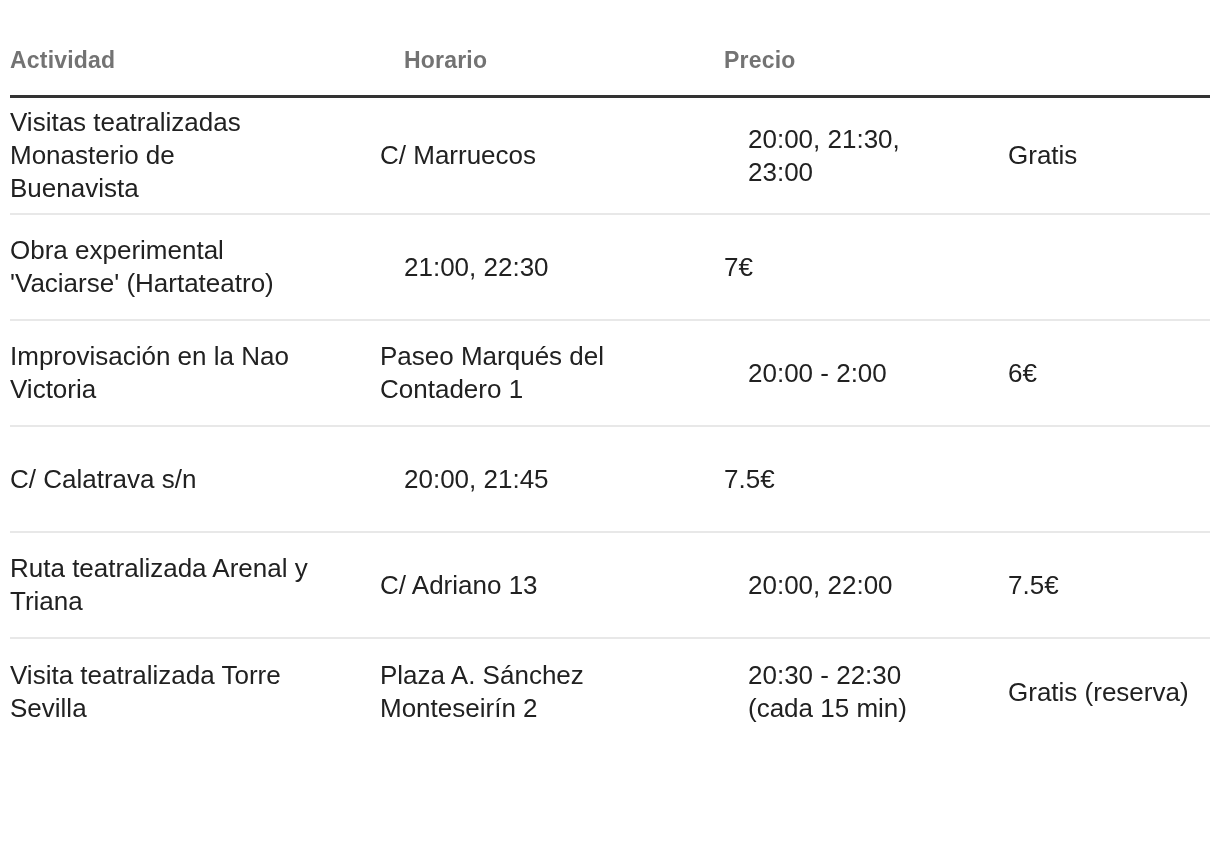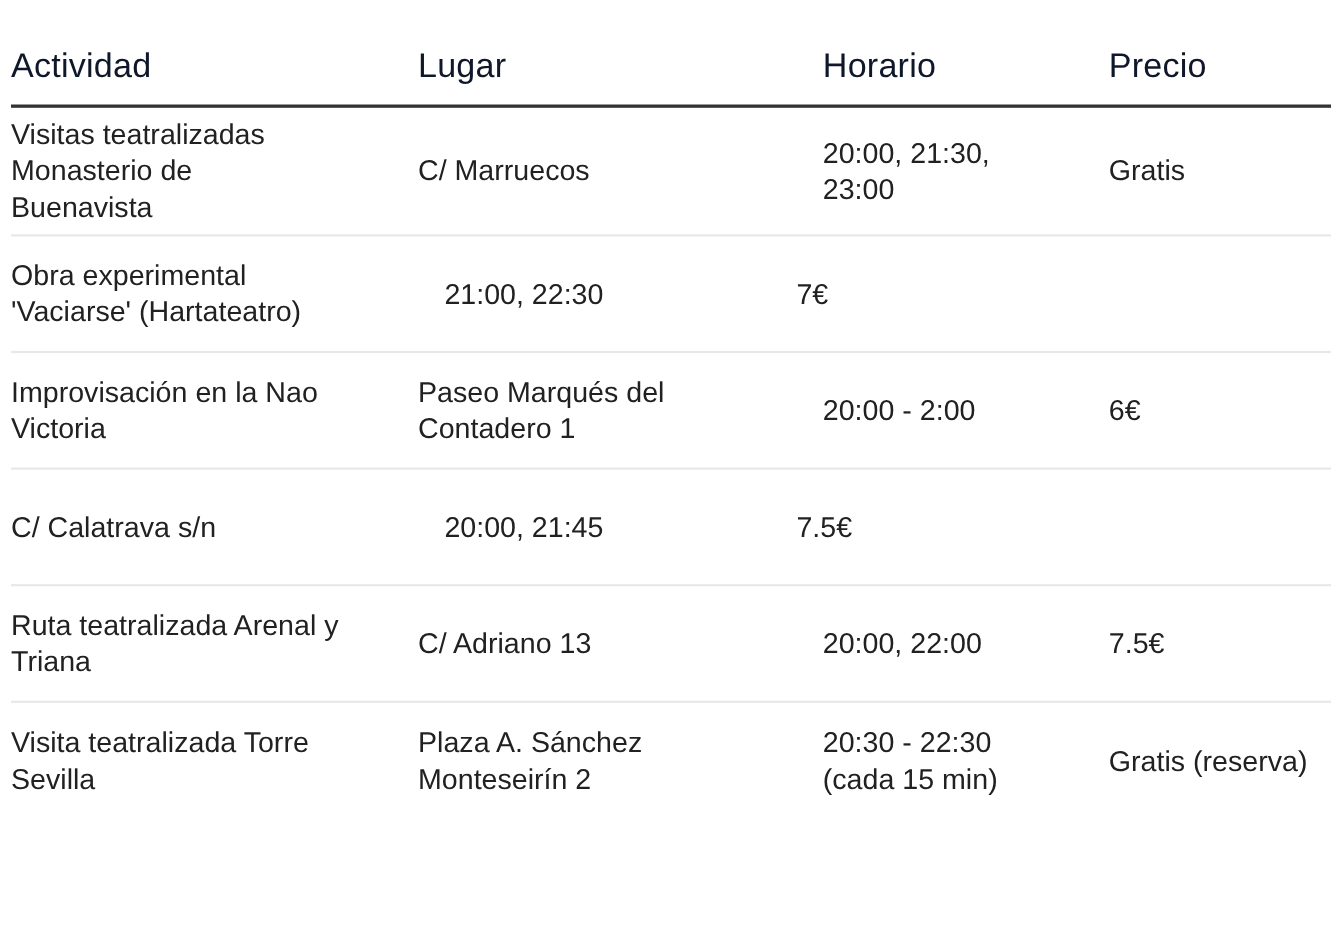--- a/index.html
+++ b/index.html
@@ -17,24 +17,24 @@
     align-items: center;
   }
 
   
   .thead {
     padding: 41px 0 16px 0;
     border-bottom: 3px solid #333333;
     align-items: end;
   }
   .th {
-    font-size: 31px;
-    font-weight: normal;
+    font-size: 23px;
+    font-weight: bold;
     line-height: 38px;
-    color: #0f172a;
+    color: #737373;
     letter-spacing: 0.2px;
   }
 
   
   .tr {
     border-bottom: 2px solid #e8e8e8;
     padding: 8px 0;
     min-height: 106px;
   }
   .tr:last-child { border-bottom: none; }
@@ -63,21 +63,20 @@
 </style>
 </head>
 <body>
 
 <div class="page">
 
   <div class="table">
 
     <div class="row thead">
       <div class="th c1">Actividad</div>
-      <div class="th c2">Lugar</div>
       <div class="th c3">Horario</div>
       <div class="th c4">Precio</div>
     </div>
 
     <div>
   <div class="row tr">
     <div class="td c1">Visitas teatralizadas Monasterio de Buenavista</div>
     <div class="td c2">C/ Marruecos</div>
     <div class="td c3">20:00, 21:30, 23:00</div>
     <div class="td c4">Gratis</div>

